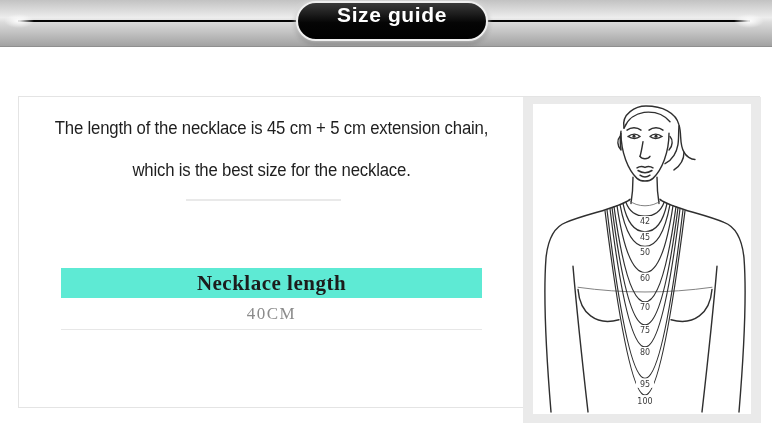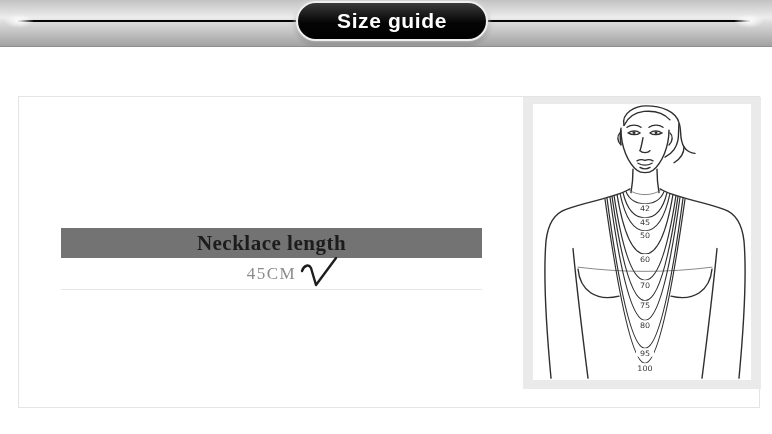--- a/index.html
+++ b/index.html
@@ -16,51 +16,52 @@
   .bar-line { position:absolute; left:18px; right:22px; top:20px; height:2px; background:#050505; }
   .glint { position:absolute; width:30px; height:14px; top:14px;
     background:radial-gradient(closest-side, rgba(255,255,255,.95), rgba(255,255,255,0)); }
   .glint-left { left:4px; }
   .glint-right { right:8px; }
   .pill {
     position:absolute; left:296px; top:1px; width:192px; height:40px;
     background:linear-gradient(180deg,#3a3a3a 0%,#050505 55%,#000 100%);
     border:2px solid #efefef; border-radius:21px;
     box-shadow:0 0 5px rgba(255,255,255,.9), 0 2px 5px rgba(0,0,0,.45);
-    display:flex; align-items:center; justify-content:center;
+    display:flex; justify-content:center;
   }
   .pill span { color:#fff; font-size:21px; font-weight:bold; letter-spacing:.6px; }
 
   
   .panel {
     position:absolute; left:18px; top:96px; width:742px; height:312px;
     background:#fff; border:1px solid #e4e4e4;
   }
 
   
   .desc { position:absolute; left:0; top:10px; width:505px; text-align:center; color:#1f1f1f; }
   .desc p { font-size:18px; line-height:42px; letter-spacing:-.2px; transform:scaleX(.93); }
   .desc-underline { position:absolute; left:167px; top:92px; width:155px; height:2px; background:#e9e9e9; }
 
   
   .table { position:absolute; left:42px; top:131px; width:421px; }
   .t-header {
-    height:30px; line-height:30px; background:#737373; text-align:center;
+    height:30px; line-height:30px; background:#5eead4; text-align:center;
     font-family:"Liberation Serif", serif; font-weight:bold; font-size:21px; color:#1c1c1c;
     letter-spacing:.5px;
+    margin-top:40px;
   }
   .t-row {
     position:relative; height:32px; line-height:32px; text-align:center;
     font-family:"Liberation Serif", serif; font-size:17px; color:#8b8b8b; letter-spacing:1.5px;
     border-bottom:1px solid #e7e7e7;
   }
   .t-row .check { position:absolute; left:calc(50% + 28px); top:-3px; }
 
   
-  .figure { position:absolute; left:504px; top:0; width:238px; height:292px; background:#eaeaea; }
+  .figure { position:absolute; left:504px; top:0; width:238px; height:326px; background:#eaeaea; }
   .figure-inner { position:absolute; left:10px; top:7px; right:10px; bottom:9px; background:#fff; }
   .figure-inner svg { display:block; width:100%; height:100%; }
   .art { stroke:#2f2f2f; fill:none; stroke-width:1.4; stroke-linecap:round; }
   .art-thin { stroke:#666; fill:none; stroke-width:.8; stroke-linecap:round; }
   .chain { stroke:#2f2f2f; fill:none; stroke-width:1.2; stroke-linecap:round; }
   .lbl-bg { fill:#fff; }
   .lbl { font-family:"DejaVu Sans", sans-serif; font-size:8px; fill:#3a3a3a; text-anchor:middle; }
 </style>
 </head>
 <body>
@@ -71,29 +72,31 @@
     <div class="bar-line"></div>
     <div class="glint glint-left"></div>
     <div class="glint glint-right"></div>
     <div class="pill">
       <span>Size guide</span>
     </div>
   </header>
 
   <section class="panel">
 
+    <div class="desc">
+      <p>The length of the necklace is 45 cm + 5 cm extension chain,</p>
+      <p>which is the best size for the necklace.</p>
+      <div class="desc-underline"></div>
+    </div>
 
     <div class="table">
       <div class="t-header">Necklace length</div>
 
       <div class="t-row">
-        <span>45CM</span>
-        <svg class="check" width="38" height="36" viewBox="0 0 38 36">
-          <path d="M2,16 C4,10 9,9 11,13 L16,30 L36,3" fill="none" stroke="#1d1d1d" stroke-width="2.4" stroke-linecap="round" stroke-linejoin="round"></path>
-        </svg>
+        <span>40CM</span>
       </div>
     </div>
 
     <aside class="figure">
       <div class="figure-inner">
         <svg viewBox="0 0 218 296" preserveAspectRatio="none">
 
           <path class="art" d="M91,23 C88,9 103,2 113,2 C129,2 143,8 146,20 C149,29 146,38 151,46 C153,50 158,53 162,53"></path>
           <path class="art" d="M146,21 C145,31 147,40 141,49 C139,52 136,55 132,57"></path>
           <path class="art" d="M91,23 C95,14 103,9 111,8 C121,7 131,10 137,17"></path>

